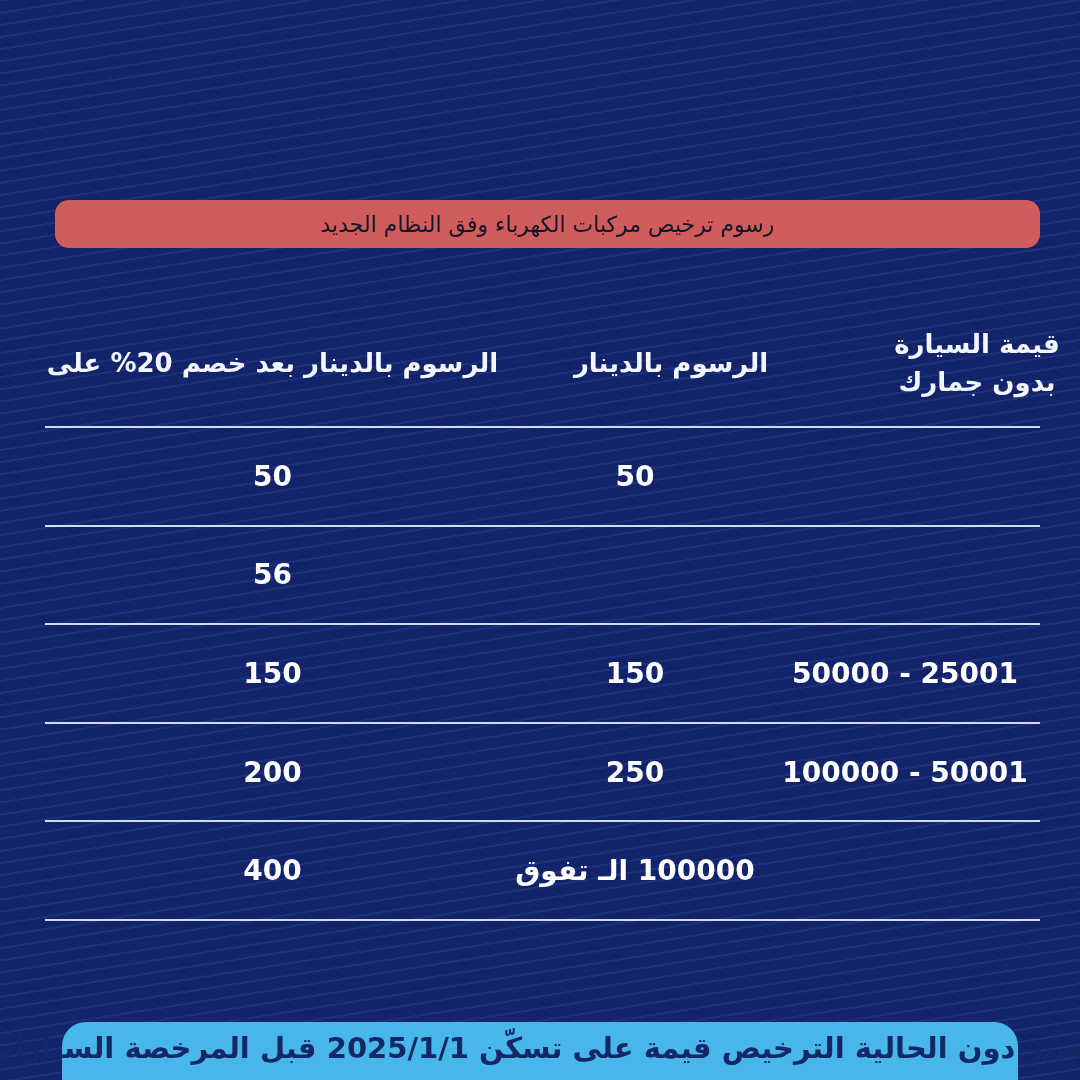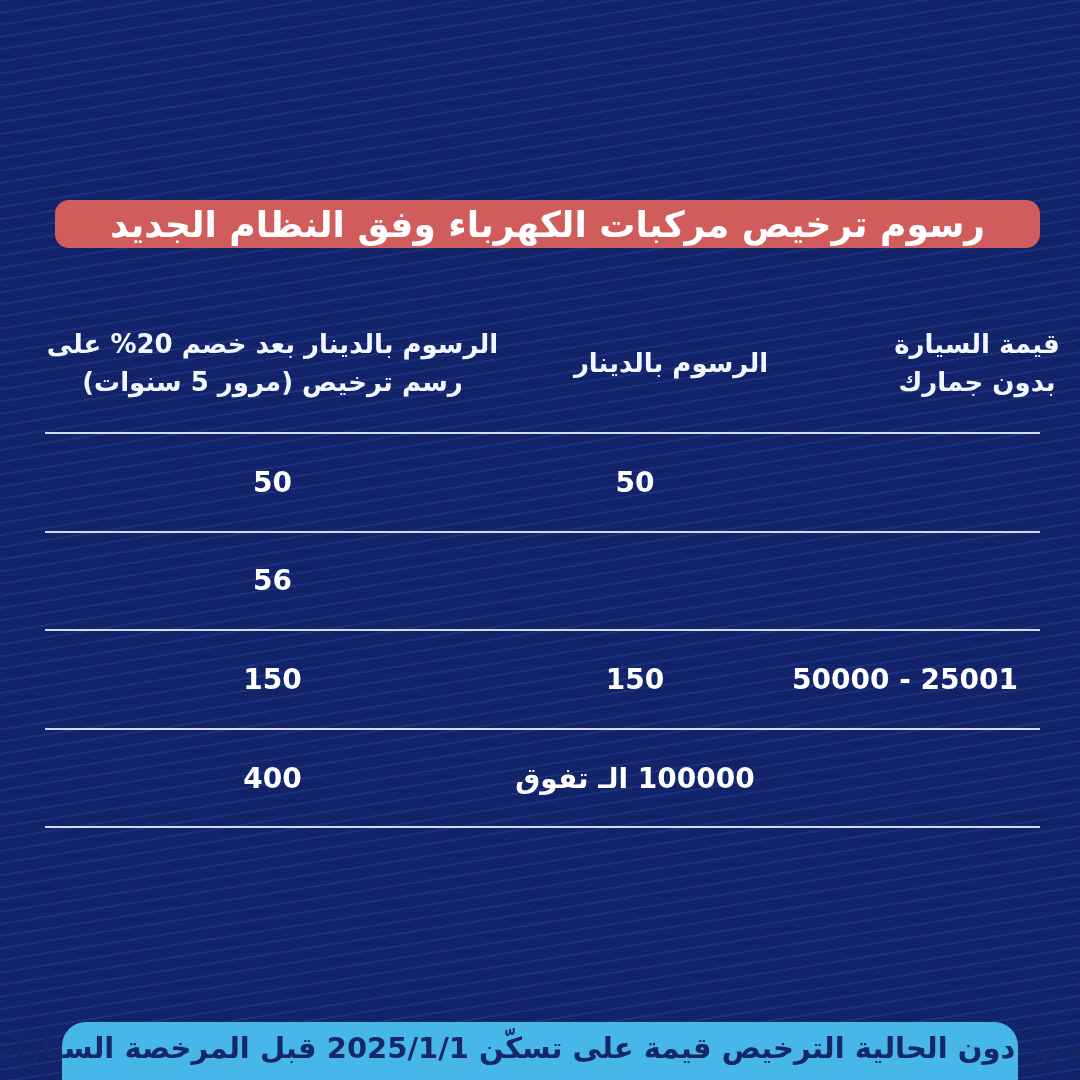--- a/index.html
+++ b/index.html
@@ -10,32 +10,32 @@
       repeating-linear-gradient(351deg, rgba(0,0,0,0) 0 10px, rgba(62,96,182,0.22) 10px 12px),
       repeating-linear-gradient(357deg, rgba(0,0,0,0) 0 15px, rgba(20,40,110,0.35) 15px 17px);
     font-family:"DejaVu Sans", sans-serif;
     -webkit-font-smoothing:antialiased;
   }
   .title-banner{
     position:absolute;left:55px;top:200px;width:985px;height:48px;
     border-radius:14px;display:flex;align-items:center;justify-content:center;
   }
   .title-banner .title-text{
-    color:#ffffff;font-size:36px;font-weight:bold;direction:rtl;white-space:nowrap;
+    color:#0f172a;font-size:22px;font-weight:normal;direction:rtl;white-space:nowrap;
   }
   .fees-table{position:absolute;left:45px;top:300px;width:995px;}
   .thead{
     display:grid;grid-template-columns:455px 270px 270px;direction:ltr;
     height:126px;align-items:center;gap:36px;
   }
   .th{
     color:#f2f6ff;font-size:26px;font-weight:bold;text-align:center;
     direction:rtl;line-height:38px;
   }
-  .tbody{border-bottom:2px solid rgba(226,236,252,0.92);margin-top:6px;}
+  .tbody{border-bottom:2px solid rgba(226,236,252,0.92);}
   .trow{
     display:grid;grid-template-columns:455px 270px 270px;direction:ltr;
     height:96.6px;align-items:center;
     border-top:2px solid rgba(226,236,252,0.92);
   }
   .td{
     color:#ffffff;font-size:28px;font-weight:bold;text-align:center;white-space:nowrap;
   }
   .td.value-cell{direction:ltr;}
   .footer-banner{
@@ -51,21 +51,20 @@
 <body>
 
 <div class="title-banner" style="background:#d15c5c;">
   <div class="title-text">رسوم ترخيص مركبات الكهرباء وفق النظام الجديد</div>
 </div>
 
 <div class="fees-table">
   <div class="thead">
     <div class="th">
       <div>الرسوم بالدينار بعد خصم 20% على</div>
-      <div>رسم ترخيص (مرور 5 سنوات)</div>
     </div>
     <div class="th">
       <div>الرسوم بالدينار</div>
     </div>
     <div class="th">
       <div>قيمة السيارة</div>
       <div>بدون جمارك</div>
     </div>
   </div>
 
@@ -76,20 +75,25 @@
     </div>
     <div class="trow">
       <div class="td">56</div>
     </div>
     <div class="trow">
       <div class="td">150</div>
       <div class="td">150</div>
       <div class="td value-cell">50000 - 25001</div>
     </div>
     <div class="trow">
+      <div class="td">200</div>
+      <div class="td">250</div>
+      <div class="td value-cell">100000 - 50001</div>
+    </div>
+    <div class="trow">
       <div class="td">400</div>
       <div class="td value-cell">تفوق‎ الـ‎ 100000</div>
     </div>
   </div>
 </div>
 
 <div class="footer-banner" style="background:#47b7ea;">
   <div class="footer-text" style="color:#152767;">السيارات‎ المرخصة‎ قبل‎ 2025/1/1 تسكّن‎ على‎ قيمة‎ الترخيص‎ الحالية‎ دون‎ تغيير</div>
 </div>
 

